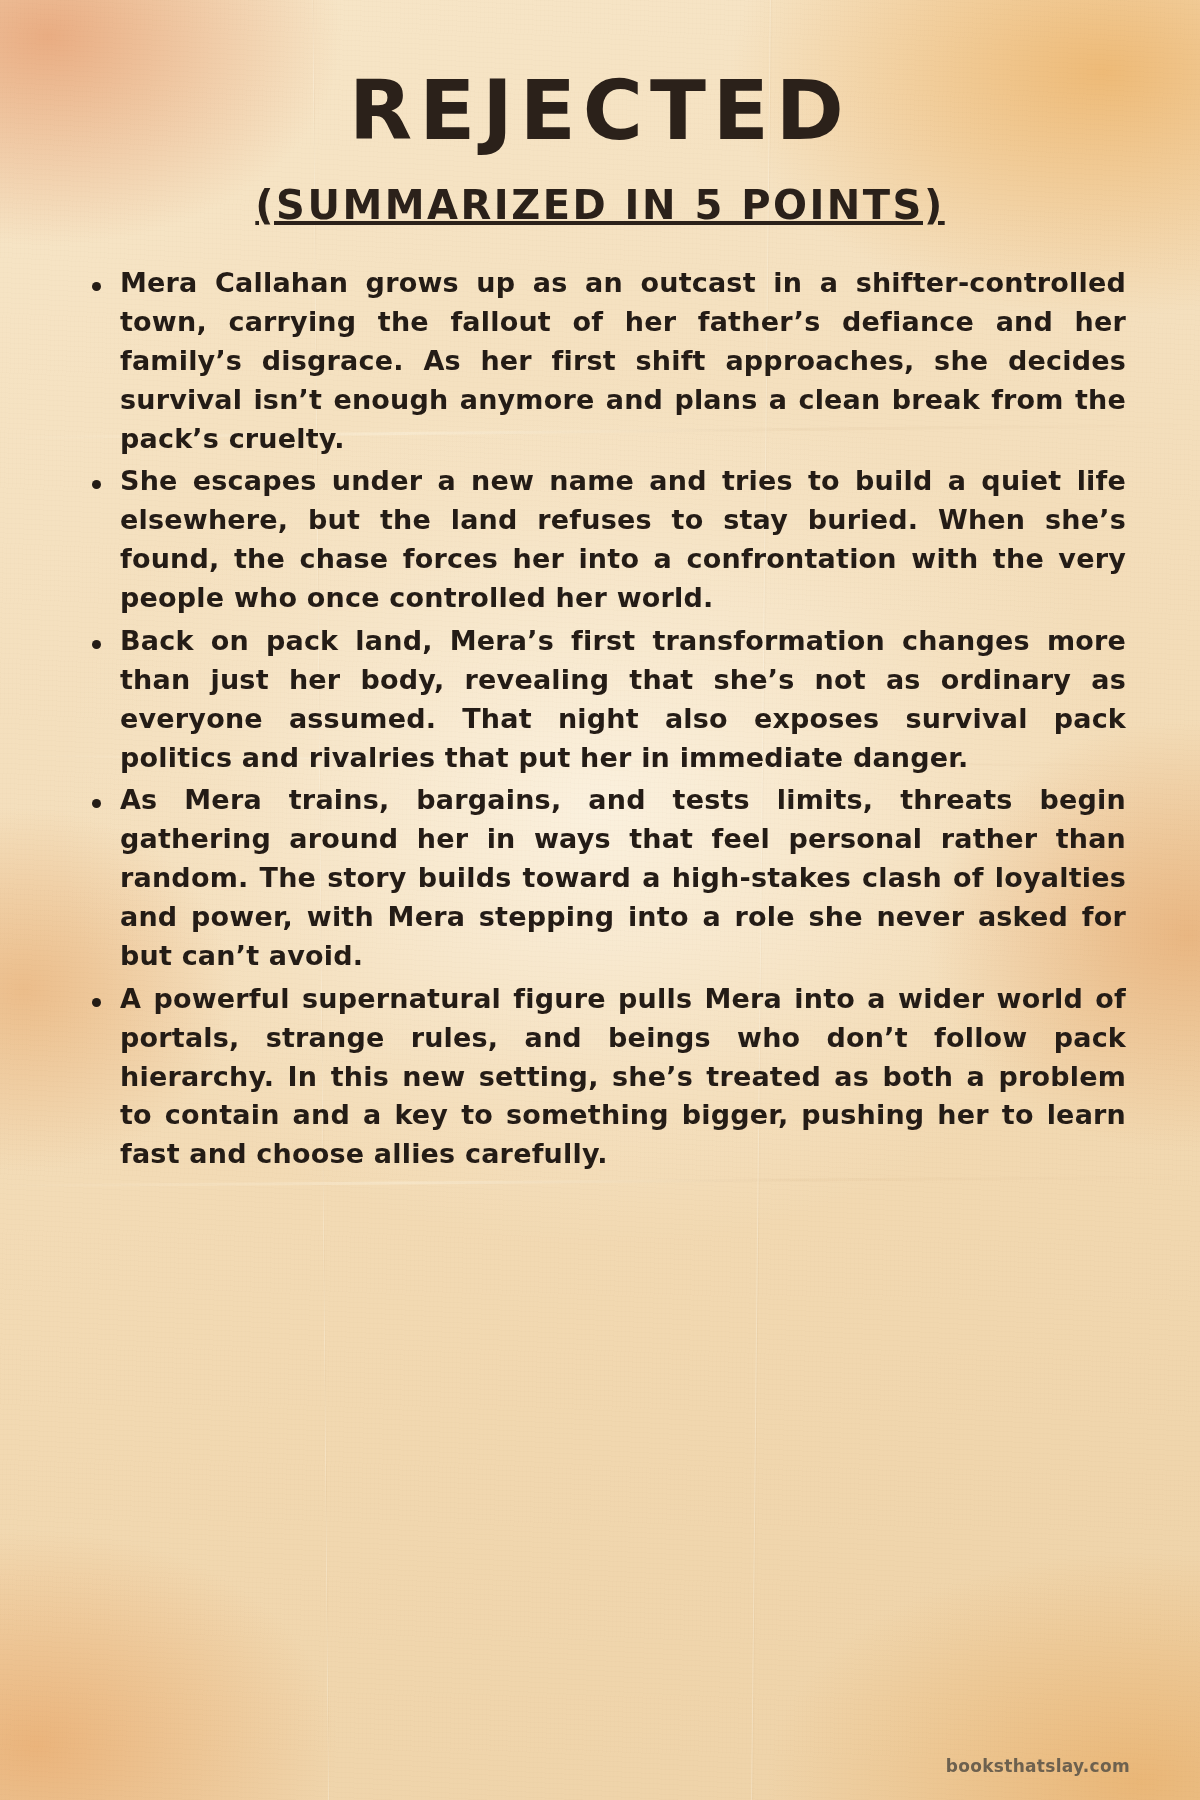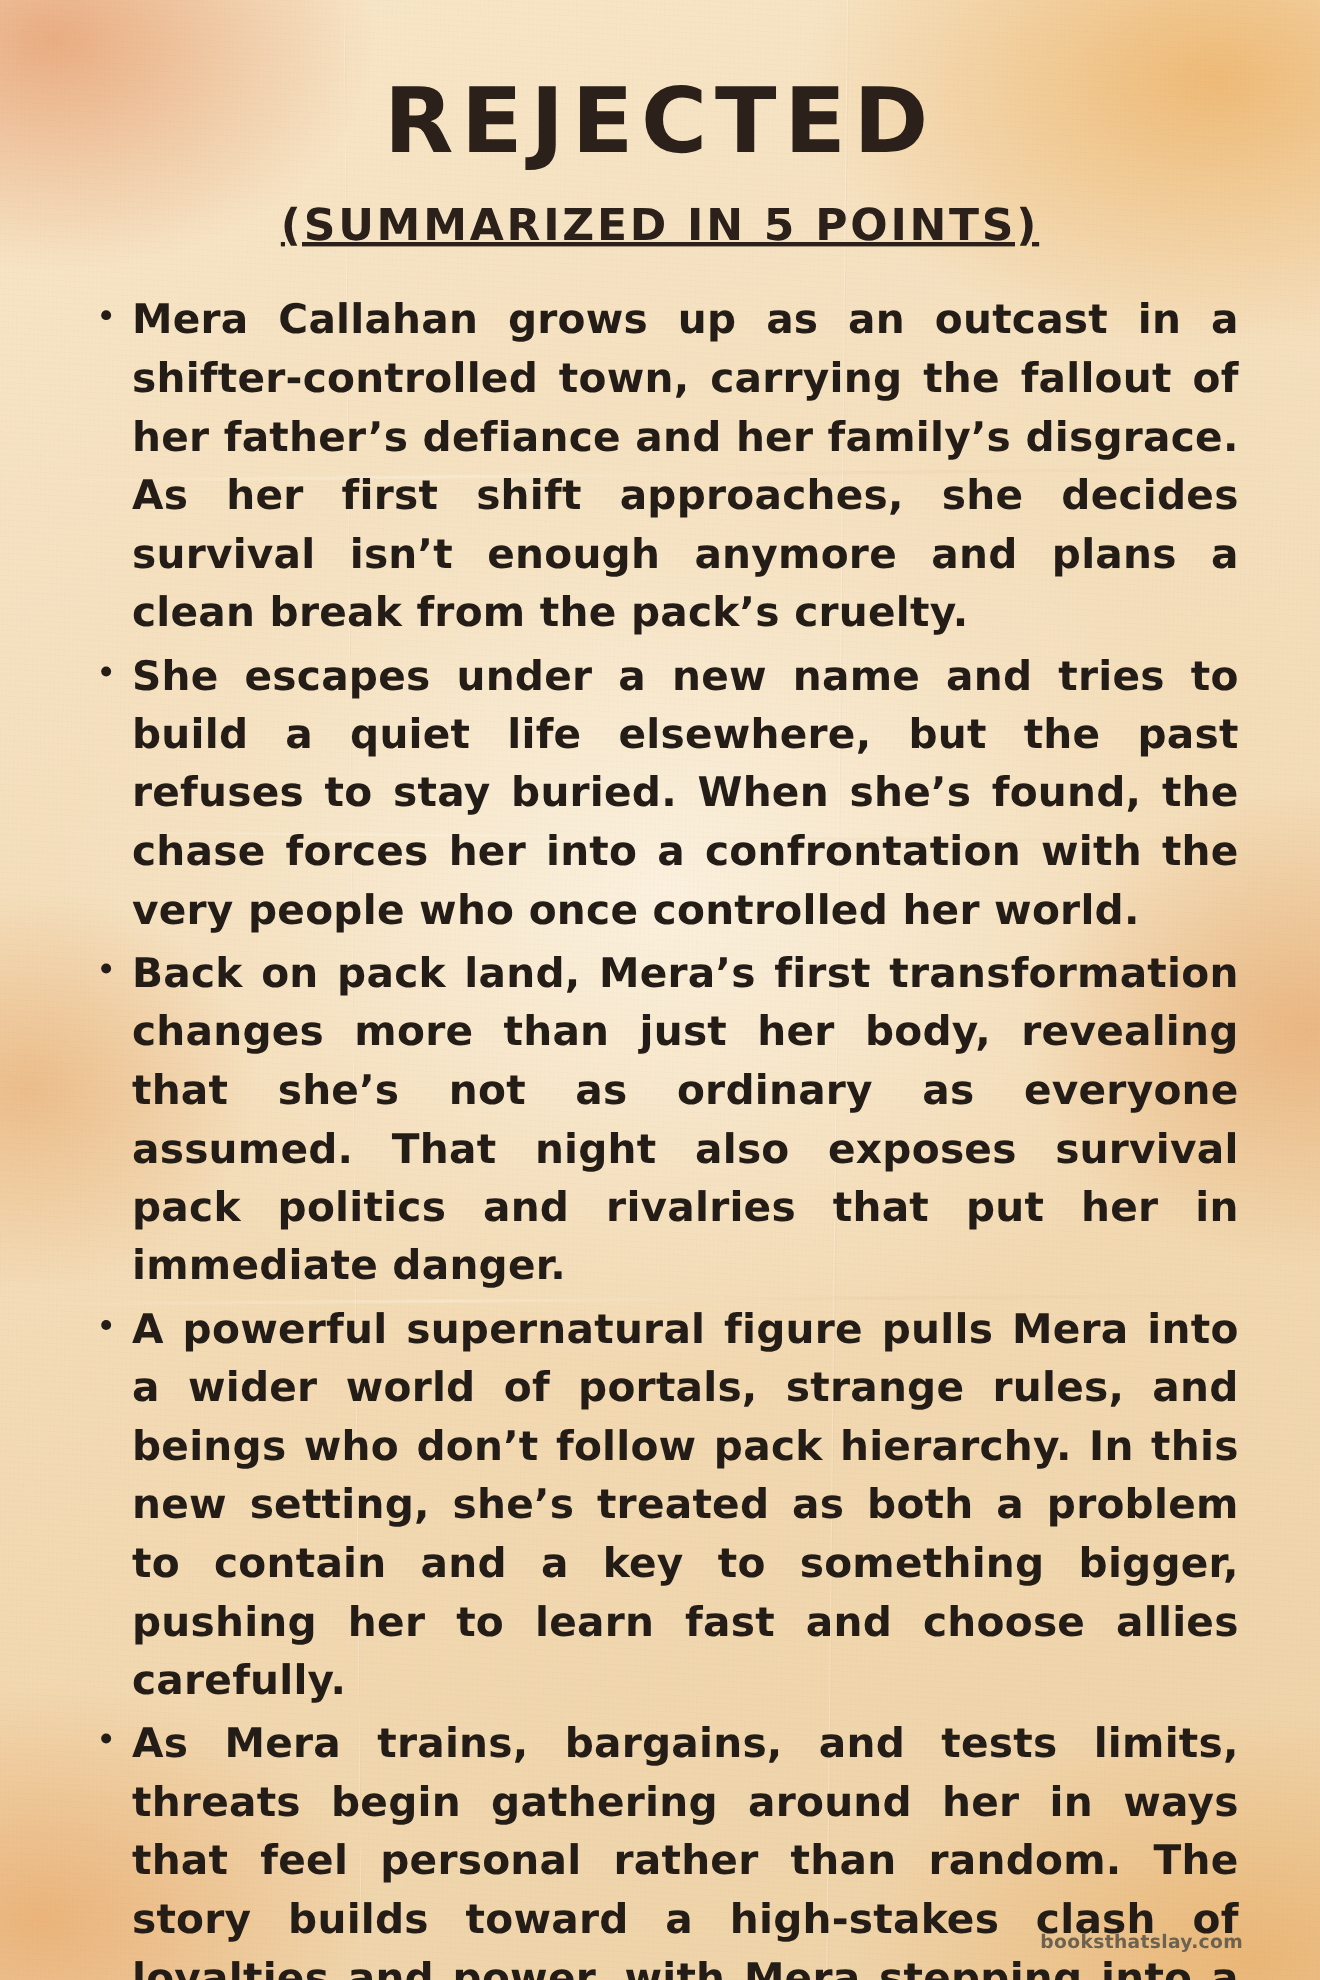--- a/index.html
+++ b/index.html
@@ -84,21 +84,21 @@
   ul.points {
     list-style: none;
     margin: 36px 0 0 0;
     padding: 0 12px 0 24px;
   }
   ul.points > li {
     position: relative;
     padding-left: 34px;
     margin-bottom: 4px;
     color: #241c16;
-    font-size: 37px;
+    font-size: 27px;
     line-height: 1.44;
     text-align: justify;
     font-weight: 600;
     letter-spacing: 0.2px;
   }
   ul.points > li::before {
     content: "";
     position: absolute;
     left: 6px;
     top: 18px;
@@ -135,23 +135,23 @@
   </div>
 
   <div id="content">
 
     <h1 class="title">REJECTED</h1>
 
     <h2 class="subtitle">(SUMMARIZED IN 5 POINTS)</h2>
 
     <ul class="points">
       <li>Mera Callahan grows up as an outcast in a shifter-controlled town, carrying the fallout of her father’s defiance and her family’s disgrace. As her first shift approaches, she decides survival isn’t enough anymore and plans a clean break from the pack’s cruelty.</li>
-      <li>She escapes under a new name and tries to build a quiet life elsewhere, but the past refuses to stay buried. When she’s found, the chase forces her into a confrontation with the very people who once controlled her world.</li>
+      <li>She escapes under a new name and tries to build a quiet life elsewhere, but the land refuses to stay buried. When she’s found, the chase forces her into a confrontation with the very people who once controlled her world.</li>
       <li>Back on pack land, Mera’s first transformation changes more than just her body, revealing that she’s not as ordinary as everyone assumed. That night also exposes survival pack politics and rivalries that put her in immediate danger.</li>
+      <li>As Mera trains, bargains, and tests limits, threats begin gathering around her in ways that feel personal rather than random. The story builds toward a high-stakes clash of loyalties and power, with Mera stepping into a role she never asked for but can’t avoid.</li>
       <li>A powerful supernatural figure pulls Mera into a wider world of portals, strange rules, and beings who don’t follow pack hierarchy. In this new setting, she’s treated as both a problem to contain and a key to something bigger, pushing her to learn fast and choose allies carefully.</li>
-      <li>As Mera trains, bargains, and tests limits, threats begin gathering around her in ways that feel personal rather than random. The story builds toward a high-stakes clash of loyalties and power, with Mera stepping into a role she never asked for but can’t avoid.</li>
     </ul>
 
   </div>
 
   <div class="footer">booksthatslay.com</div>
 
 </div>
 
 </body></html>

